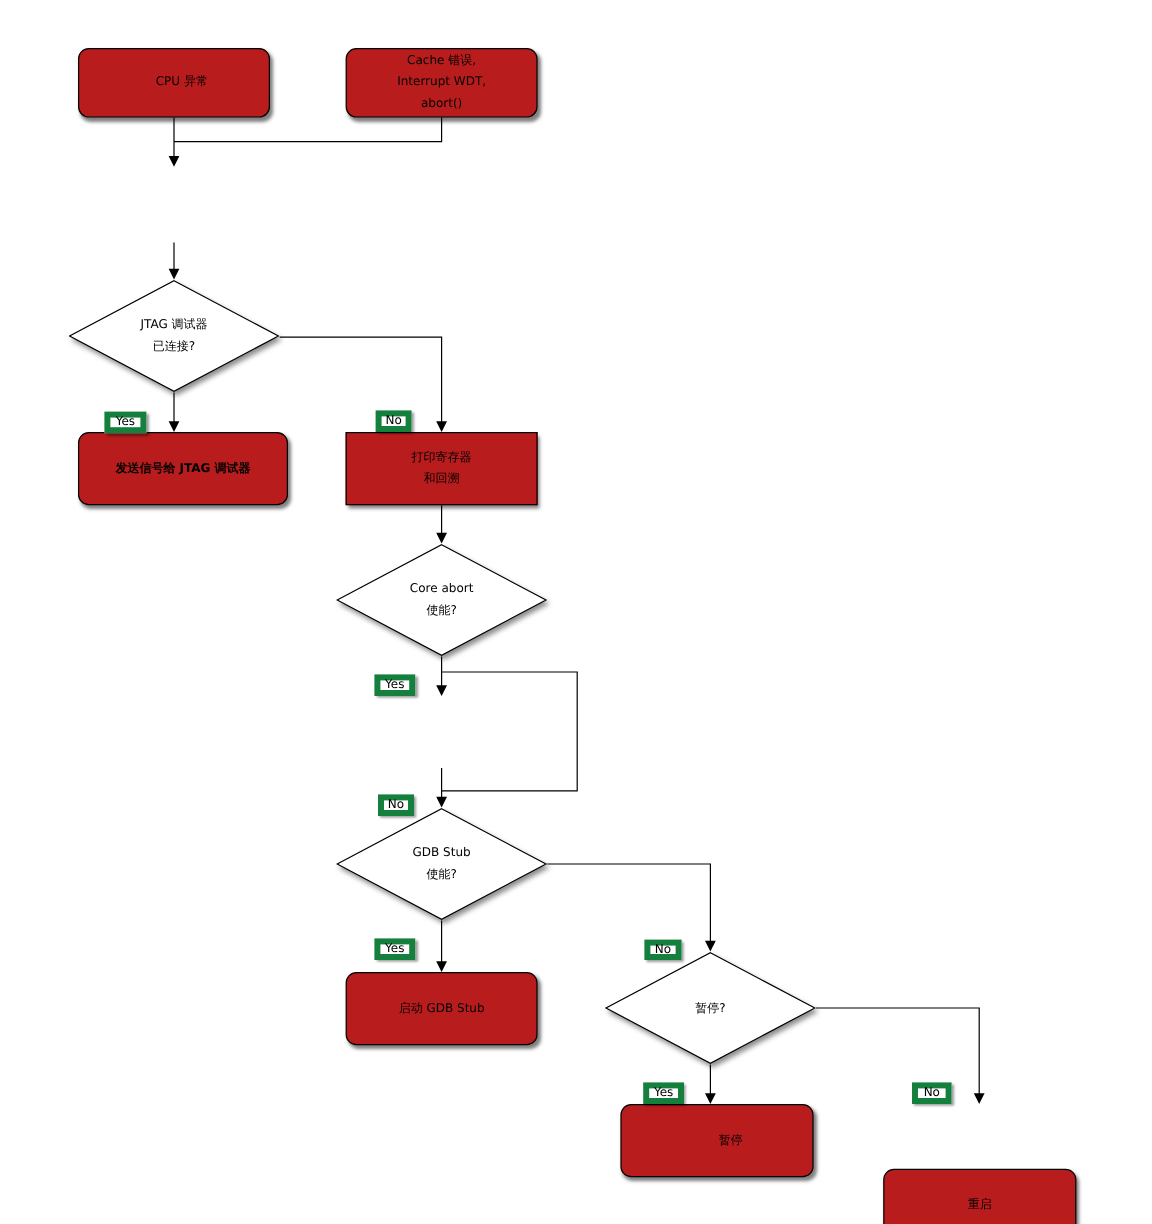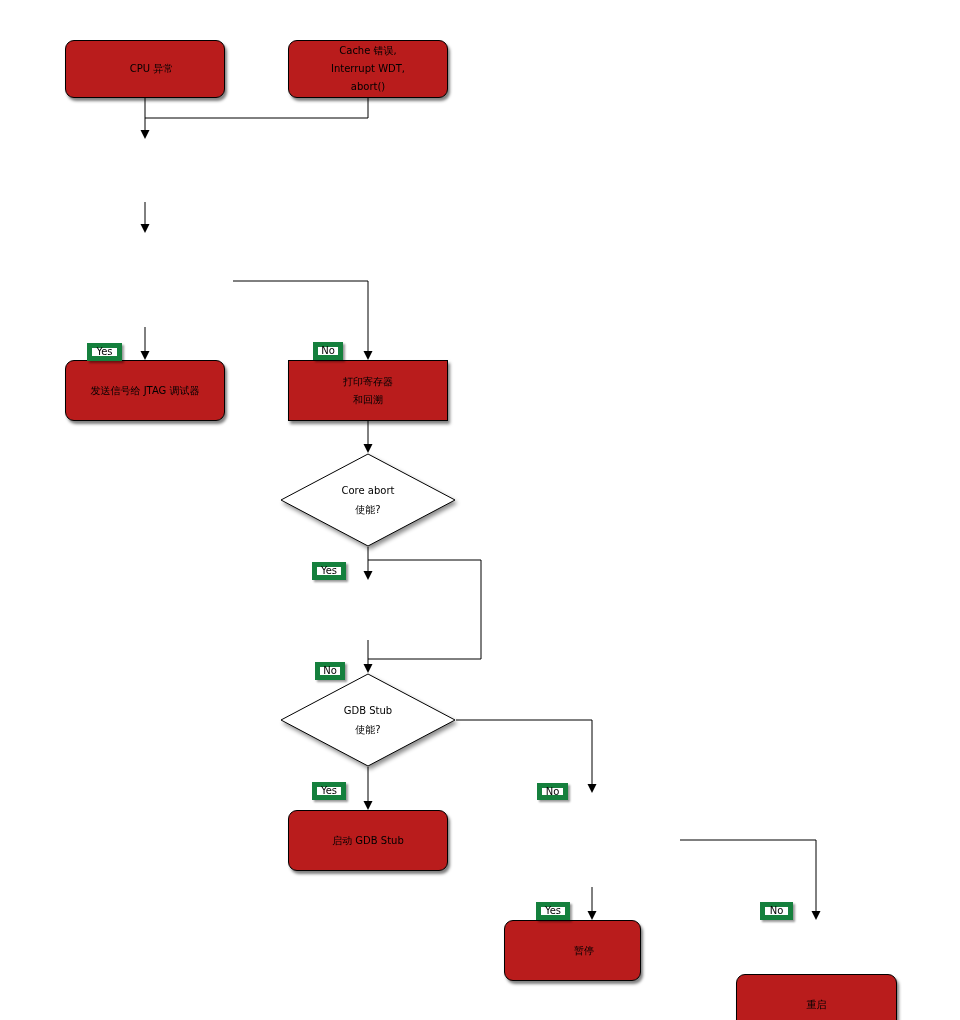--- a/index.html
+++ b/index.html
@@ -76,22 +76,31 @@
     <div>CPU 异常</div>
   </div>
 
   <div class="node rounded" style="left:288px;top:40px;width:160px;height:58px;">
     <div>Cache 错误,</div>
     <div>Interrupt WDT,</div>
     <div>abort()</div>
   </div>
 
 
+  <div class="diamond" style="left:57px;top:233px;width:176px;height:94px;">
+    <svg width="176" height="94" viewBox="0 0 176 94">
+      <polygon points="88,1 175,47 88,93 1,47"></polygon>
+    </svg>
+    <div class="dlabel">
+      <div>JTAG 调试器</div>
+      <div>已连接?</div>
+    </div>
+  </div>
 
-  <div class="node rounded" style="left:65px;top:360px;width:160px;height:61px;">
+  <div class="node rounded" style="left:65px;top:360px;width:175px;height:61px;font-weight:bold;">
     <div>发送信号给 JTAG 调试器</div>
   </div>
 
   <div class="node" style="left:288px;top:360px;width:160px;height:61px;">
     <div>打印寄存器</div>
     <div>和回溯</div>
   </div>
 
   <div class="diamond" style="left:280px;top:453px;width:176px;height:94px;">
     <svg width="176" height="94" viewBox="0 0 176 94">
@@ -111,22 +120,30 @@
     <div class="dlabel">
       <div>GDB Stub</div>
       <div>使能?</div>
     </div>
   </div>
 
   <div class="node rounded" style="left:288px;top:810px;width:160px;height:61px;">
     <div>启动 GDB Stub</div>
   </div>
 
+  <div class="diamond" style="left:504px;top:793px;width:176px;height:94px;">
+    <svg width="176" height="94" viewBox="0 0 176 94">
+      <polygon points="88,1 175,47 88,93 1,47"></polygon>
+    </svg>
+    <div class="dlabel">
+      <div>暂停?</div>
+    </div>
+  </div>
 
-  <div class="node rounded" style="left:504px;top:920px;width:137px;height:61px;padding-left:23px;">
+  <div class="node rounded" style="left:517px;top:920px;width:161px;height:61px;padding-left:23px;">
     <div>暂停</div>
   </div>
 
   <div class="node rounded" style="left:736px;top:974px;width:161px;height:61px;">
     <div>重启</div>
   </div>
 
   <div class="elabel" style="left:87px;top:343px;width:35px;height:18px;">Yes</div>
   <div class="elabel" style="left:313px;top:342px;width:30px;height:18px;">No</div>
   <div class="elabel" style="left:312px;top:562px;width:34px;height:18px;">Yes</div>

